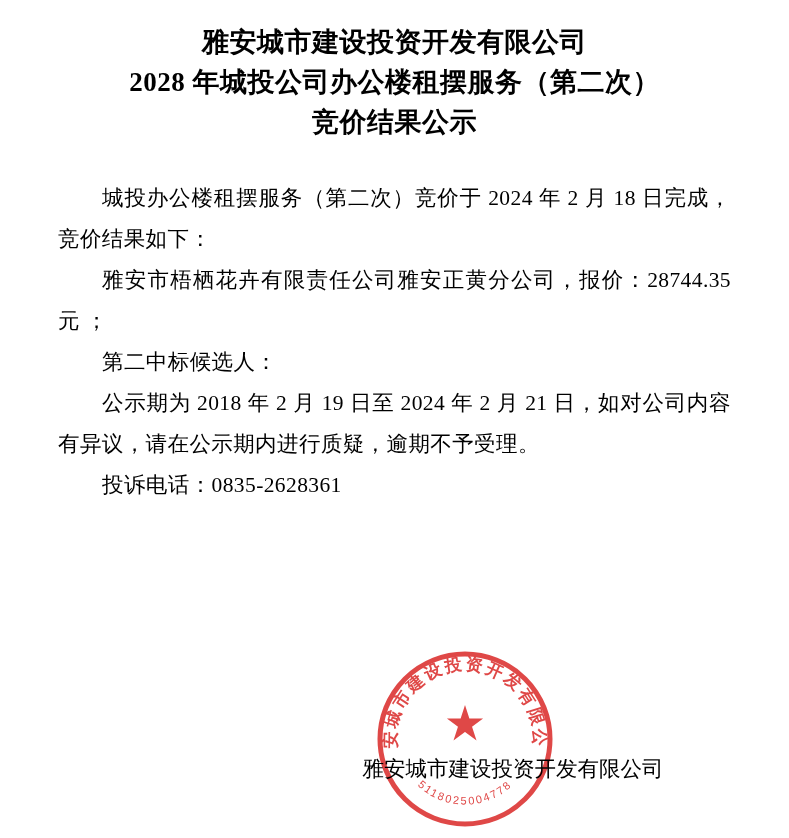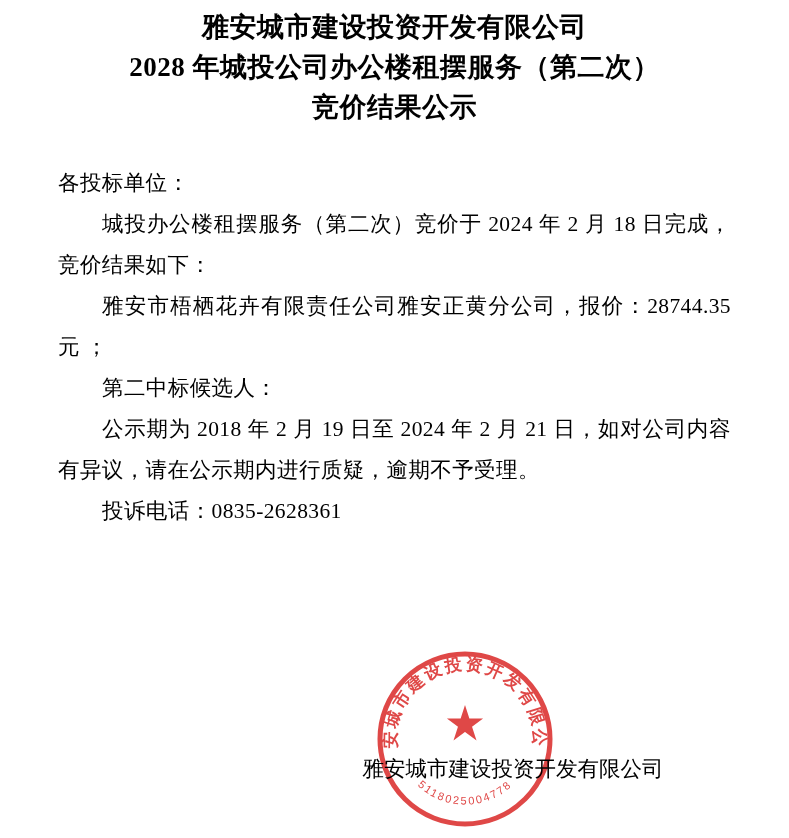--- a/index.html
+++ b/index.html
@@ -13,21 +13,21 @@
     font-family: "Liberation Serif", "DejaVu Serif", serif;
     color: #000000;
     position: relative;
     overflow: hidden;
   }
   .page {
     position: relative;
     width: 789px;
     height: 838px;
     box-sizing: border-box;
-    padding: 7px 58px 0 58px;
+    padding: 22px 58px 0 58px;
   }
   .doc-title {
     text-align: center;
     font-weight: bold;
     font-size: 27px;
     line-height: 40px;
     letter-spacing: 0.5px;
     color: #000;
   }
   .doc-title .line {
@@ -86,21 +86,20 @@
 
 <div class="page">
 
   <div class="doc-title">
     <span class="line">雅安城市建设投资开发有限公司</span>
     <span class="line">2028 年城投公司办公楼租摆服务（第二次）</span>
     <span class="line">竞价结果公示</span>
   </div>
 
   <div class="body-text">
-    <p class="para noindent">各投标单位：</p>
     <p class="para indent">城投办公楼租摆服务（第二次）竞价于 2024 年 2 月 18 日完成，竞价结果如下：</p>
     <p class="para indent">雅安市梧栖花卉有限责任公司雅安正黄分公司，报价：28744.35 元 ；</p>
     <p class="para indent">第二中标候选人：</p>
     <p class="para indent">公示期为 2018 年 2 月 19 日至 2024 年 2 月 21 日，如对公司内容有异议，请在公示期内进行质疑，逾期不予受理。</p>
     <p class="para indent">投诉电话：0835-2628361</p>
   </div>
 
   <div class="seal">
     <svg viewBox="0 0 182 182" xmlns="http://www.w3.org/2000/svg">
       <defs>

